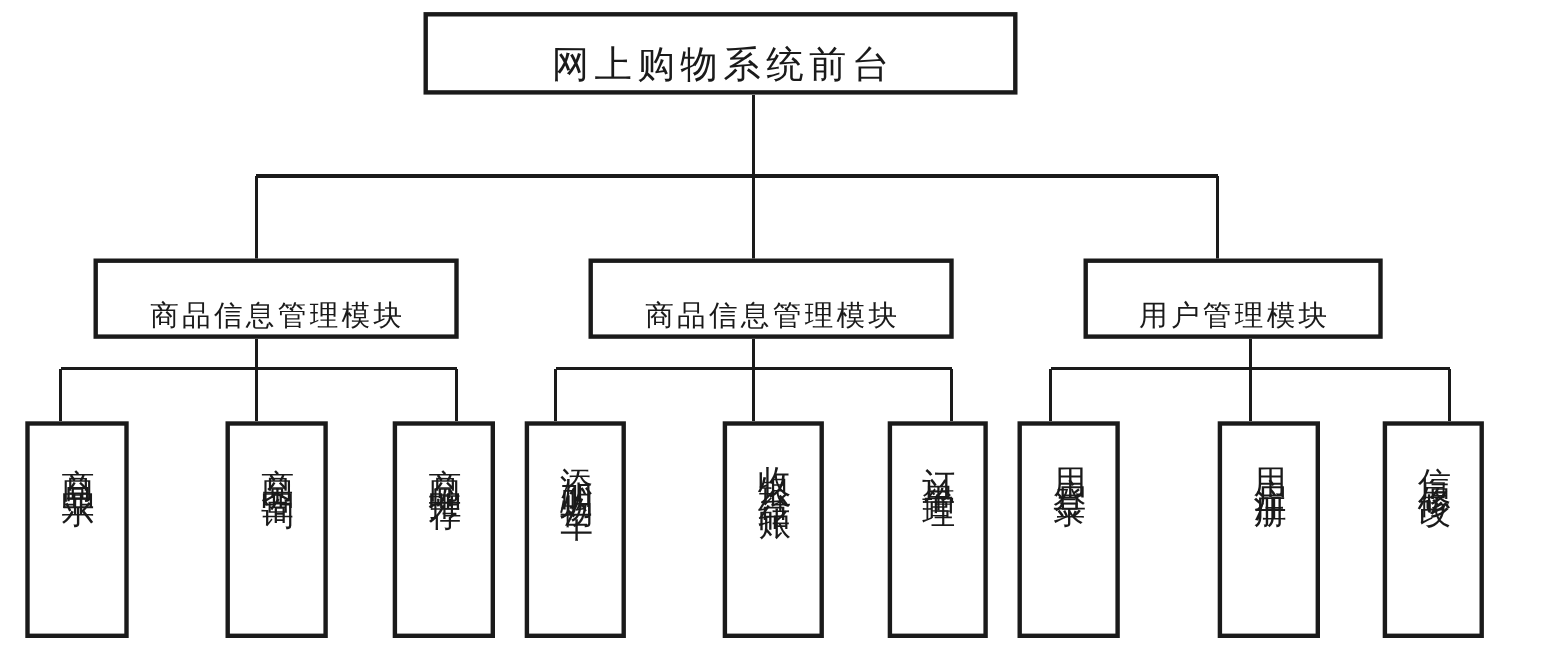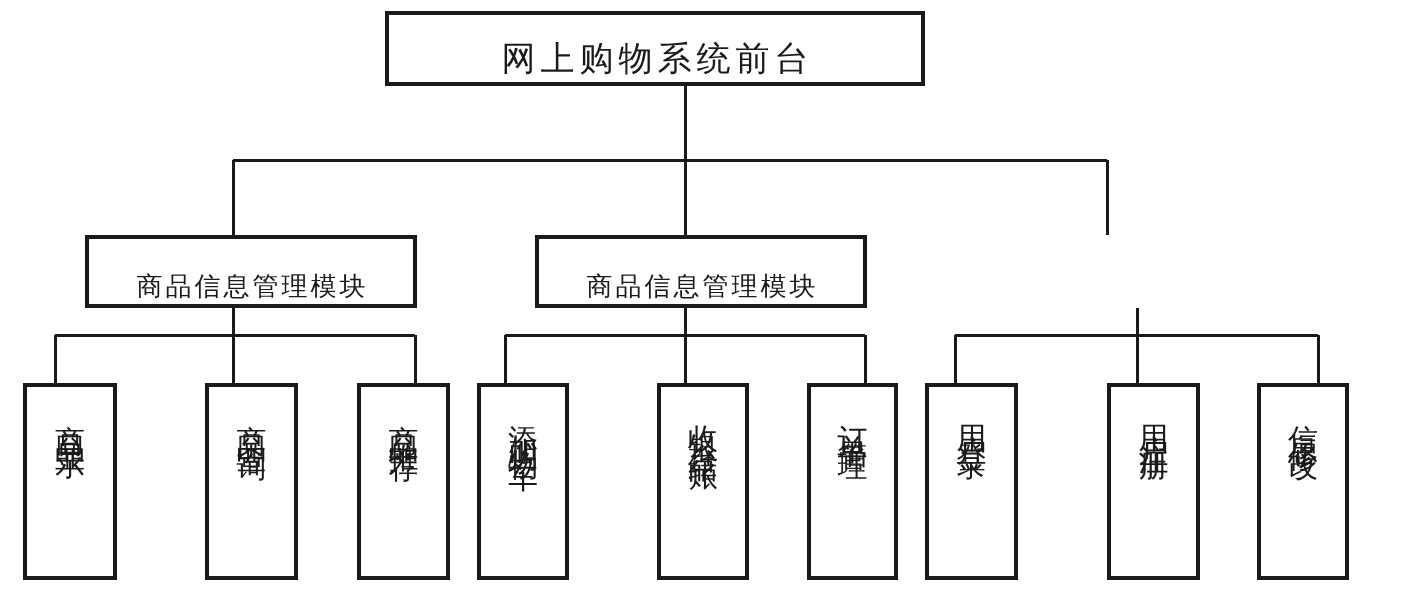--- a/index.html
+++ b/index.html
@@ -84,20 +84,23 @@
   <div class="box lvl1" style="left:385px;top:11px;width:540px;height:75px">
     <span class="label">网上购物系统前台</span>
   </div>
 
   <div class="box lvl2" style="left:85px;top:235px;width:332px;height:73px">
     <span class="label">商品信息管理模块</span>
   </div>
   <div class="box lvl2" style="left:535px;top:235px;width:332px;height:73px">
     <span class="label">商品信息管理模块</span>
   </div>
+  <div class="box lvl2" style="left:985px;top:235px;width:272px;height:73px">
+    <span class="label">用户管理模块</span>
+  </div>
 
   <div class="box lvl3" style="left:23px;top:383px;width:94px;height:197px">
     <span class="label">商品显示</span>
   </div>
   <div class="box lvl3" style="left:205px;top:383px;width:93px;height:197px">
     <span class="label">商品查询</span>
   </div>
   <div class="box lvl3" style="left:357px;top:383px;width:93px;height:197px">
     <span class="label">商品推荐</span>
   </div>

